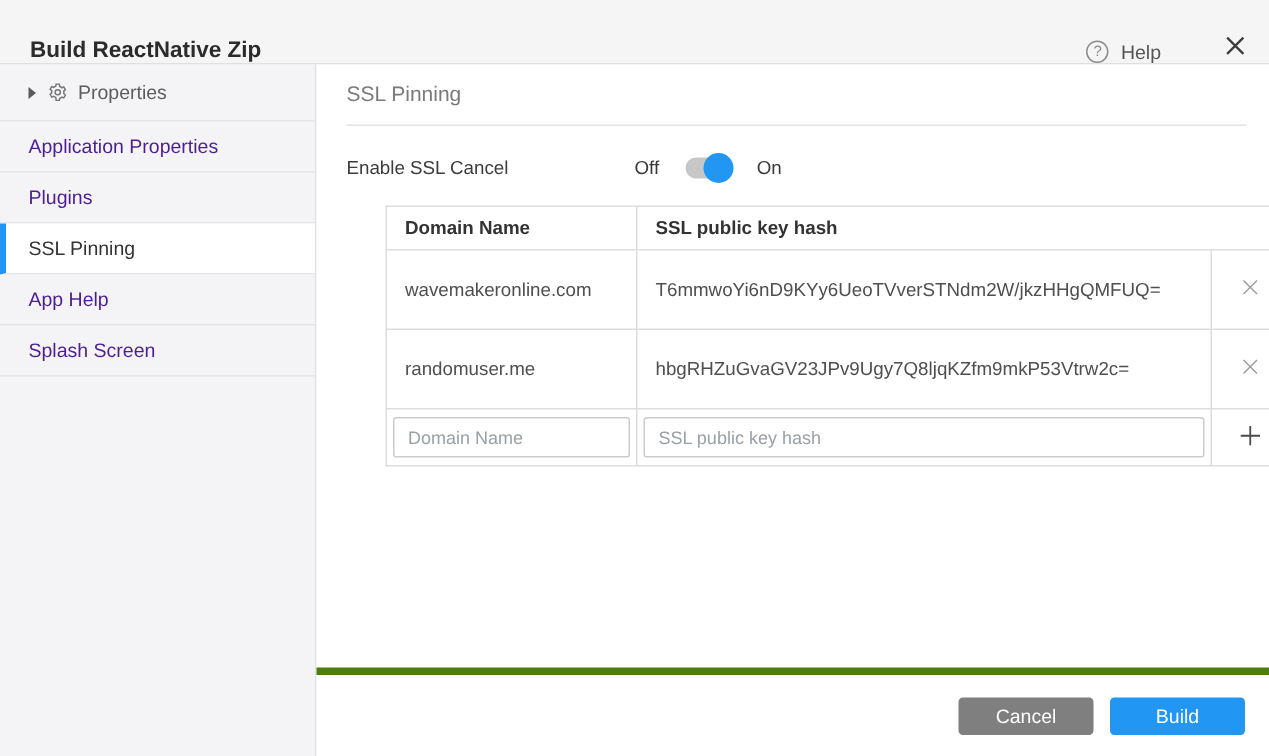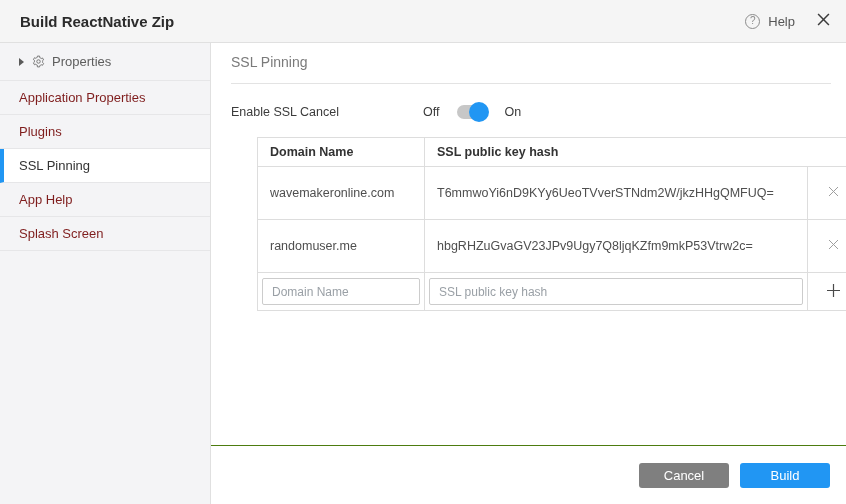--- a/index.html
+++ b/index.html
@@ -6,40 +6,40 @@
   html,body { width:846px; height:504px; }
   body {
     font-family:"Liberation Sans", sans-serif;
     background:#fff; color:#333;
     position:relative; overflow:hidden; cursor:default;
   }
   
   .titlebar {
     position:absolute; top:0; left:0; right:0; height:43px;
     background:#f5f5f5; border-bottom:1px solid #e0e0e0;
-    display:flex; align-items:center; padding:0 16px 0 20px;
+    display:flex; align-items:flex-end; padding:0 16px 0 20px;gap:21px;
   }
   .title { flex:1; font-size:15px; font-weight:bold; color:#2b2b2b; }
   .help { display:flex; align-items:center; gap:8px; margin-right:22px; cursor:pointer; }
   .help-circle {
     width:15px; height:15px; border:1px solid #8c8c8c; border-radius:50%;
     display:flex; align-items:center; justify-content:center;
     font-size:10px; color:#8c8c8c; line-height:1;
   }
   .help-label { font-size:13px; color:#555; }
   .close-btn { cursor:pointer; display:flex; align-items:center; }
 
   
   .sidebar {
     position:absolute; top:43px; left:0; bottom:0; width:211px;
     background:#f4f4f6; border-right:1px solid #e0e0e0;
   }
   .side-item {
     height:34px; display:flex; align-items:center; padding-left:19px;
-    font-size:13px; color:#7f1d1d; border-bottom:1px solid #e6e6e8;
+    font-size:13px; color:#4c1d95; border-bottom:1px solid #e6e6e8;
     cursor:pointer; background:transparent;
   }
   .side-item.group { height:38px; color:#5d5d5d; }
   .side-item.active {
     background:#fff; border-left:4px solid #2196f3; padding-left:15px; color:#333;
   }
   .tri {
     width:0; height:0; margin-right:8px;
     border-left:5px solid #5a5a5a;
     border-top:4px solid transparent; border-bottom:4px solid transparent;
@@ -82,21 +82,21 @@
     width:100%; height:27px; border:1px solid #ccc; border-radius:2px;
     padding:0 9px; font-size:12px; color:#333; outline:none;
     font-family:"Liberation Sans", sans-serif; background:#fff;
   }
   .pin-input::placeholder { color:#9aa0a6; }
   .icon-btn { display:inline-flex; align-items:center; justify-content:center; cursor:pointer; }
 
   
   .footer {
     position:absolute; left:211px; right:0; bottom:0; height:59px;
-    background:#fff; border-top:1px solid #4d7c0f;
+    background:#fff; border-top:5px solid #4d7c0f;
     display:flex; align-items:center; justify-content:flex-end;
     gap:11px; padding-right:16px;
   }
   .btn {
     width:90px; height:25px; border:none; border-radius:3px;
     color:#fff; font-size:13px; cursor:pointer;
     font-family:"Liberation Sans", sans-serif;
   }
   .btn-cancel { background:#7f7f7f; }
   .btn-blue { background:#2196f3; }

